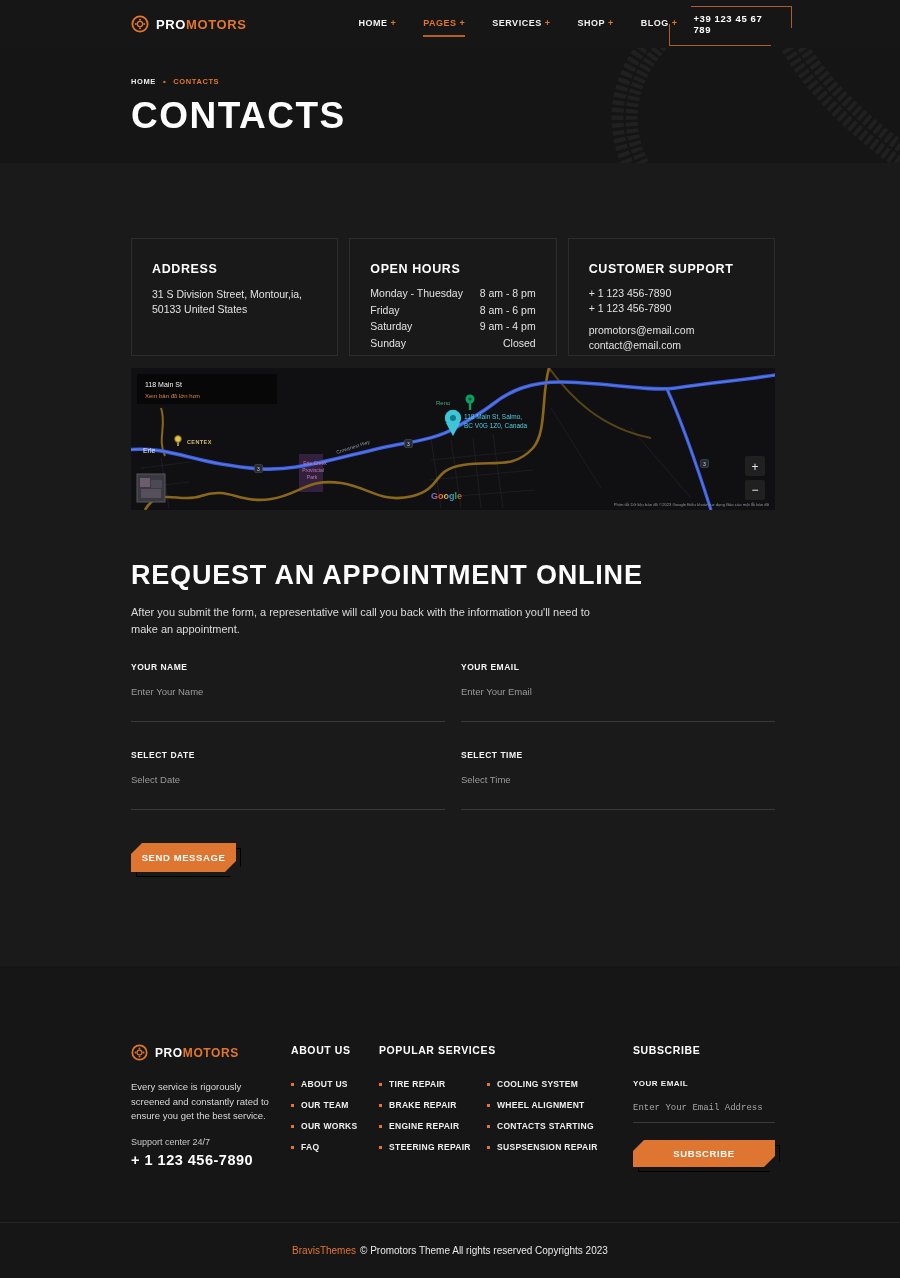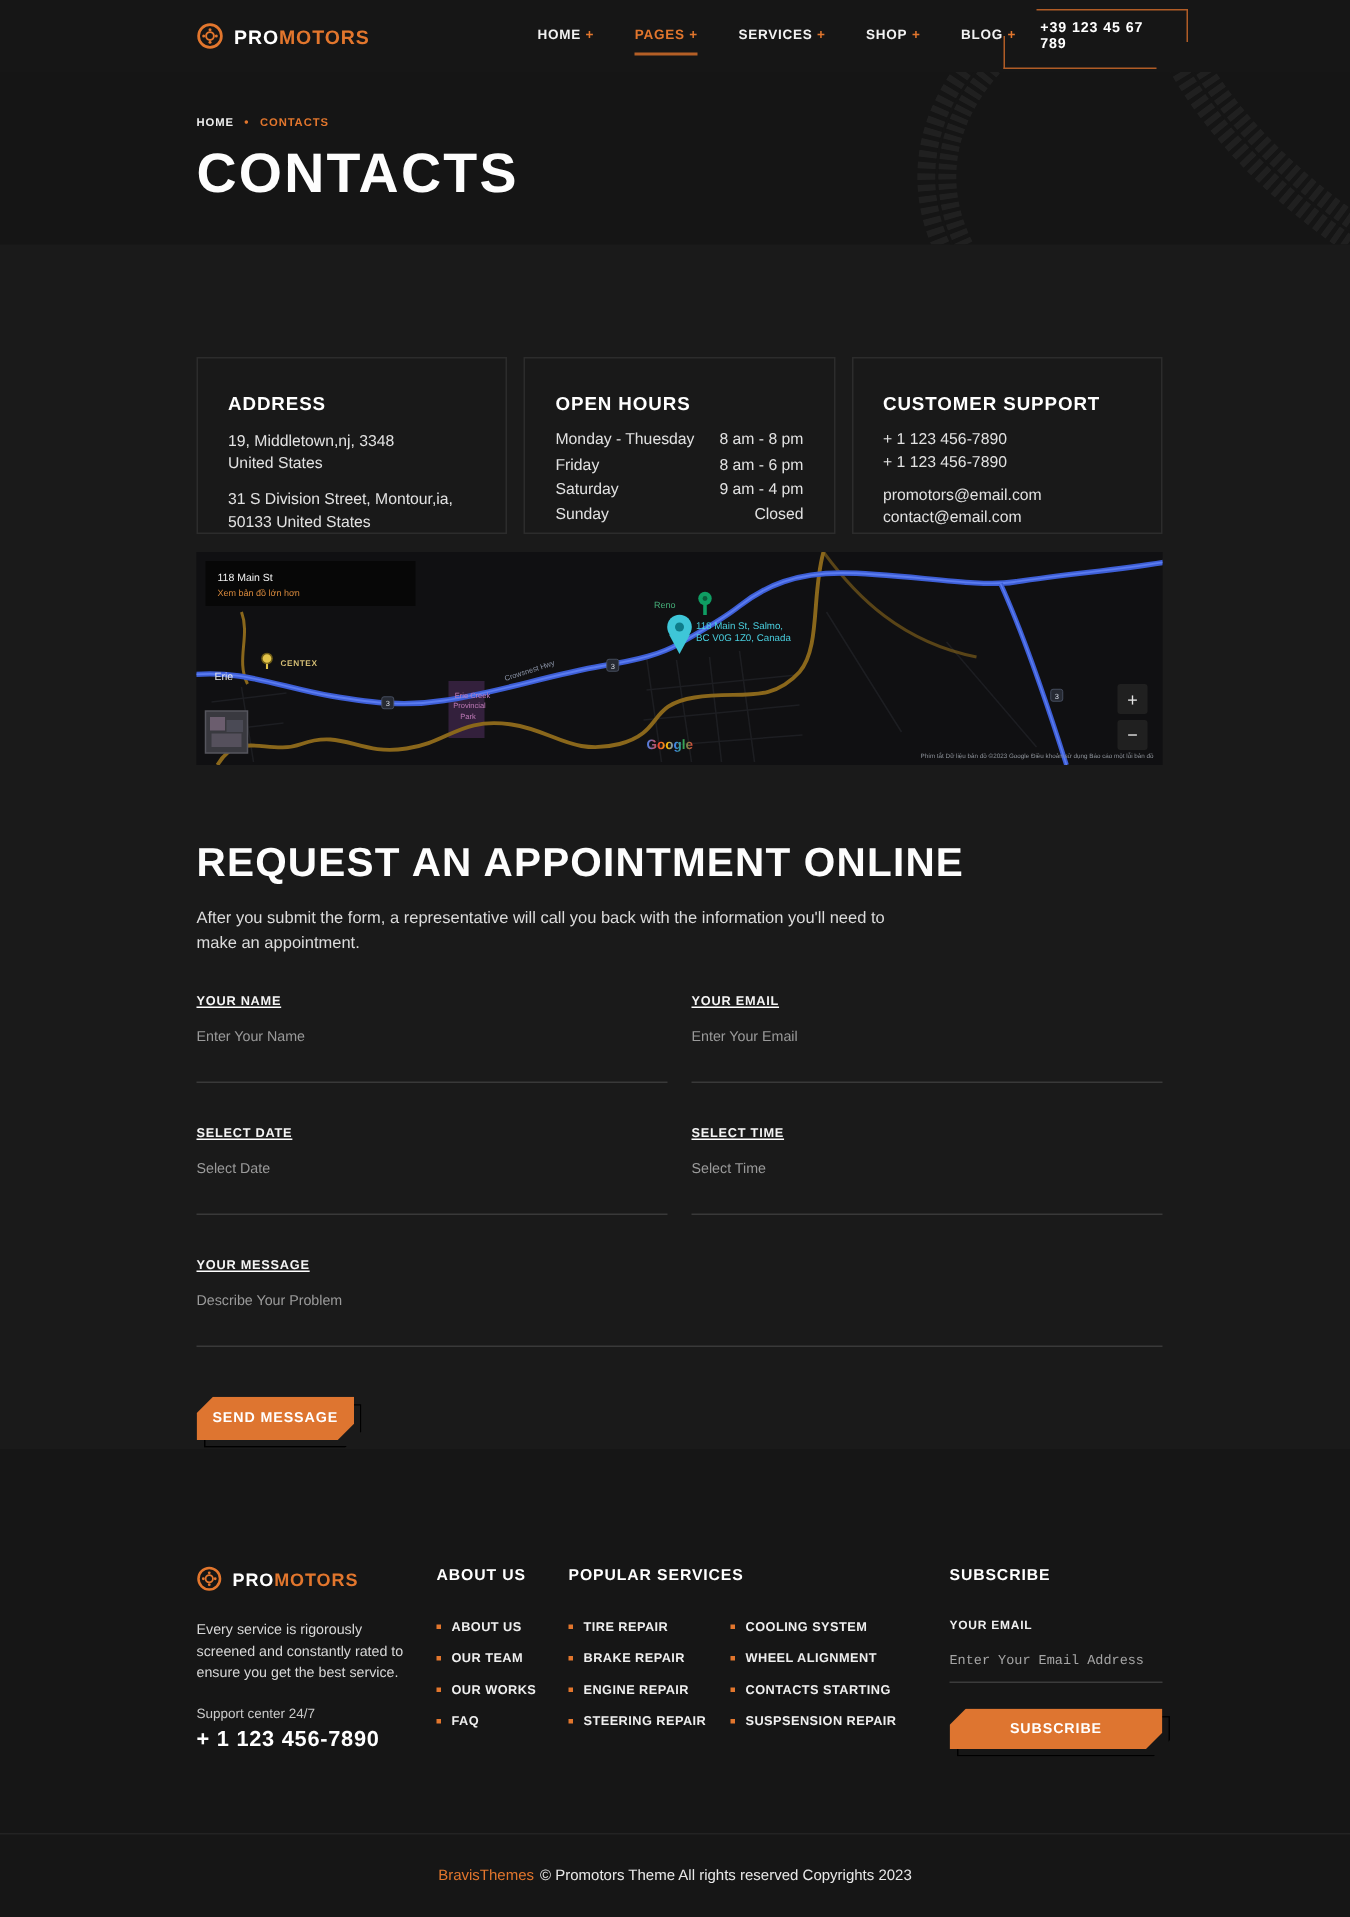--- a/index.html
+++ b/index.html
@@ -52,21 +52,21 @@
   .support-line { font-size:10.5px; color:#e2e2e2; margin-bottom:3px; }
   .support-emails { margin-top:10px; }
 
   .map-wrap { width:644px; height:142px; margin-top:12px; position:relative; background:#101012; cursor:grab; }
   .map-wrap svg { display:block; }
 
   .appt-title { margin-top:50px; font-size:27px; font-weight:bold; letter-spacing:.8px; color:#fdfdfd; }
   .appt-desc { margin-top:13px; width:470px; font-size:11px; color:#dcdcdc; line-height:1.55; }
 
   .form { margin-top:20px; }
-  .form-row { display:flex; gap:16px; margin-top:28px;text-decoration:underline; }
+  .form-row { display:flex; gap:16px; margin-top:28px; }
   .form-row:first-child { margin-top:24px; }
   .field { flex:1; }
   .field-label { font-size:8.5px; font-weight:bold; letter-spacing:.5px; color:#f5f5f5; margin-bottom:9px; }
   .field input, .field textarea {
     width:100%; background:transparent; border:none; border-bottom:1px solid #393939;
     color:#cfcfcf; font-size:9.5px; font-family:"Liberation Sans",sans-serif;
     padding:4px 0 24px 0; outline:none; resize:none; height:auto;
   }
   .field input::placeholder, .field textarea::placeholder { color:#9a9a9a; }
   .field.full { width:100%; }
@@ -152,21 +152,20 @@
   <h1 class="hero-title">CONTACTS</h1>
 </section>
 
 <main class="main">
   <div class="container">
 
     <div class="cards-row">
       <div class="card">
         <div class="card-title">ADDRESS</div>
         <div class="card-text">
-          <p><span>19, Middletown,nj, 3348</span><br><span>United States</span></p>
           <p><span>31 S Division Street, Montour,ia,</span><br><span>50133 United States</span></p>
         </div>
       </div>
       <div class="card">
         <div class="card-title">OPEN HOURS</div>
         <div class="hours-row">
             <span>Monday - Thuesday</span>
             <span>8 am - 8 pm</span>
           </div>
         <div class="hours-row">
@@ -315,26 +314,20 @@
       <div class="form-row">
         <div class="field">
           <div class="field-label">SELECT DATE</div>
           <input type="text" placeholder="Select Date" style="">
         </div>
         <div class="field">
           <div class="field-label">SELECT TIME</div>
           <input type="text" placeholder="Select Time" style="">
         </div>
       </div>
-      <div class="form-row">
-        <div class="field full">
-          <div class="field-label">YOUR MESSAGE</div>
-          <input type="text" placeholder="Describe Your Problem" style="">
-        </div>
-      </div>
       <div class="btn send-btn">
         <span class="btn-shadow"></span>
         <span class="btn-face">SEND MESSAGE</span>
       </div>
     </form>
   </div>
 </main>
 
 <footer class="footer">
   <div class="fcol1">

